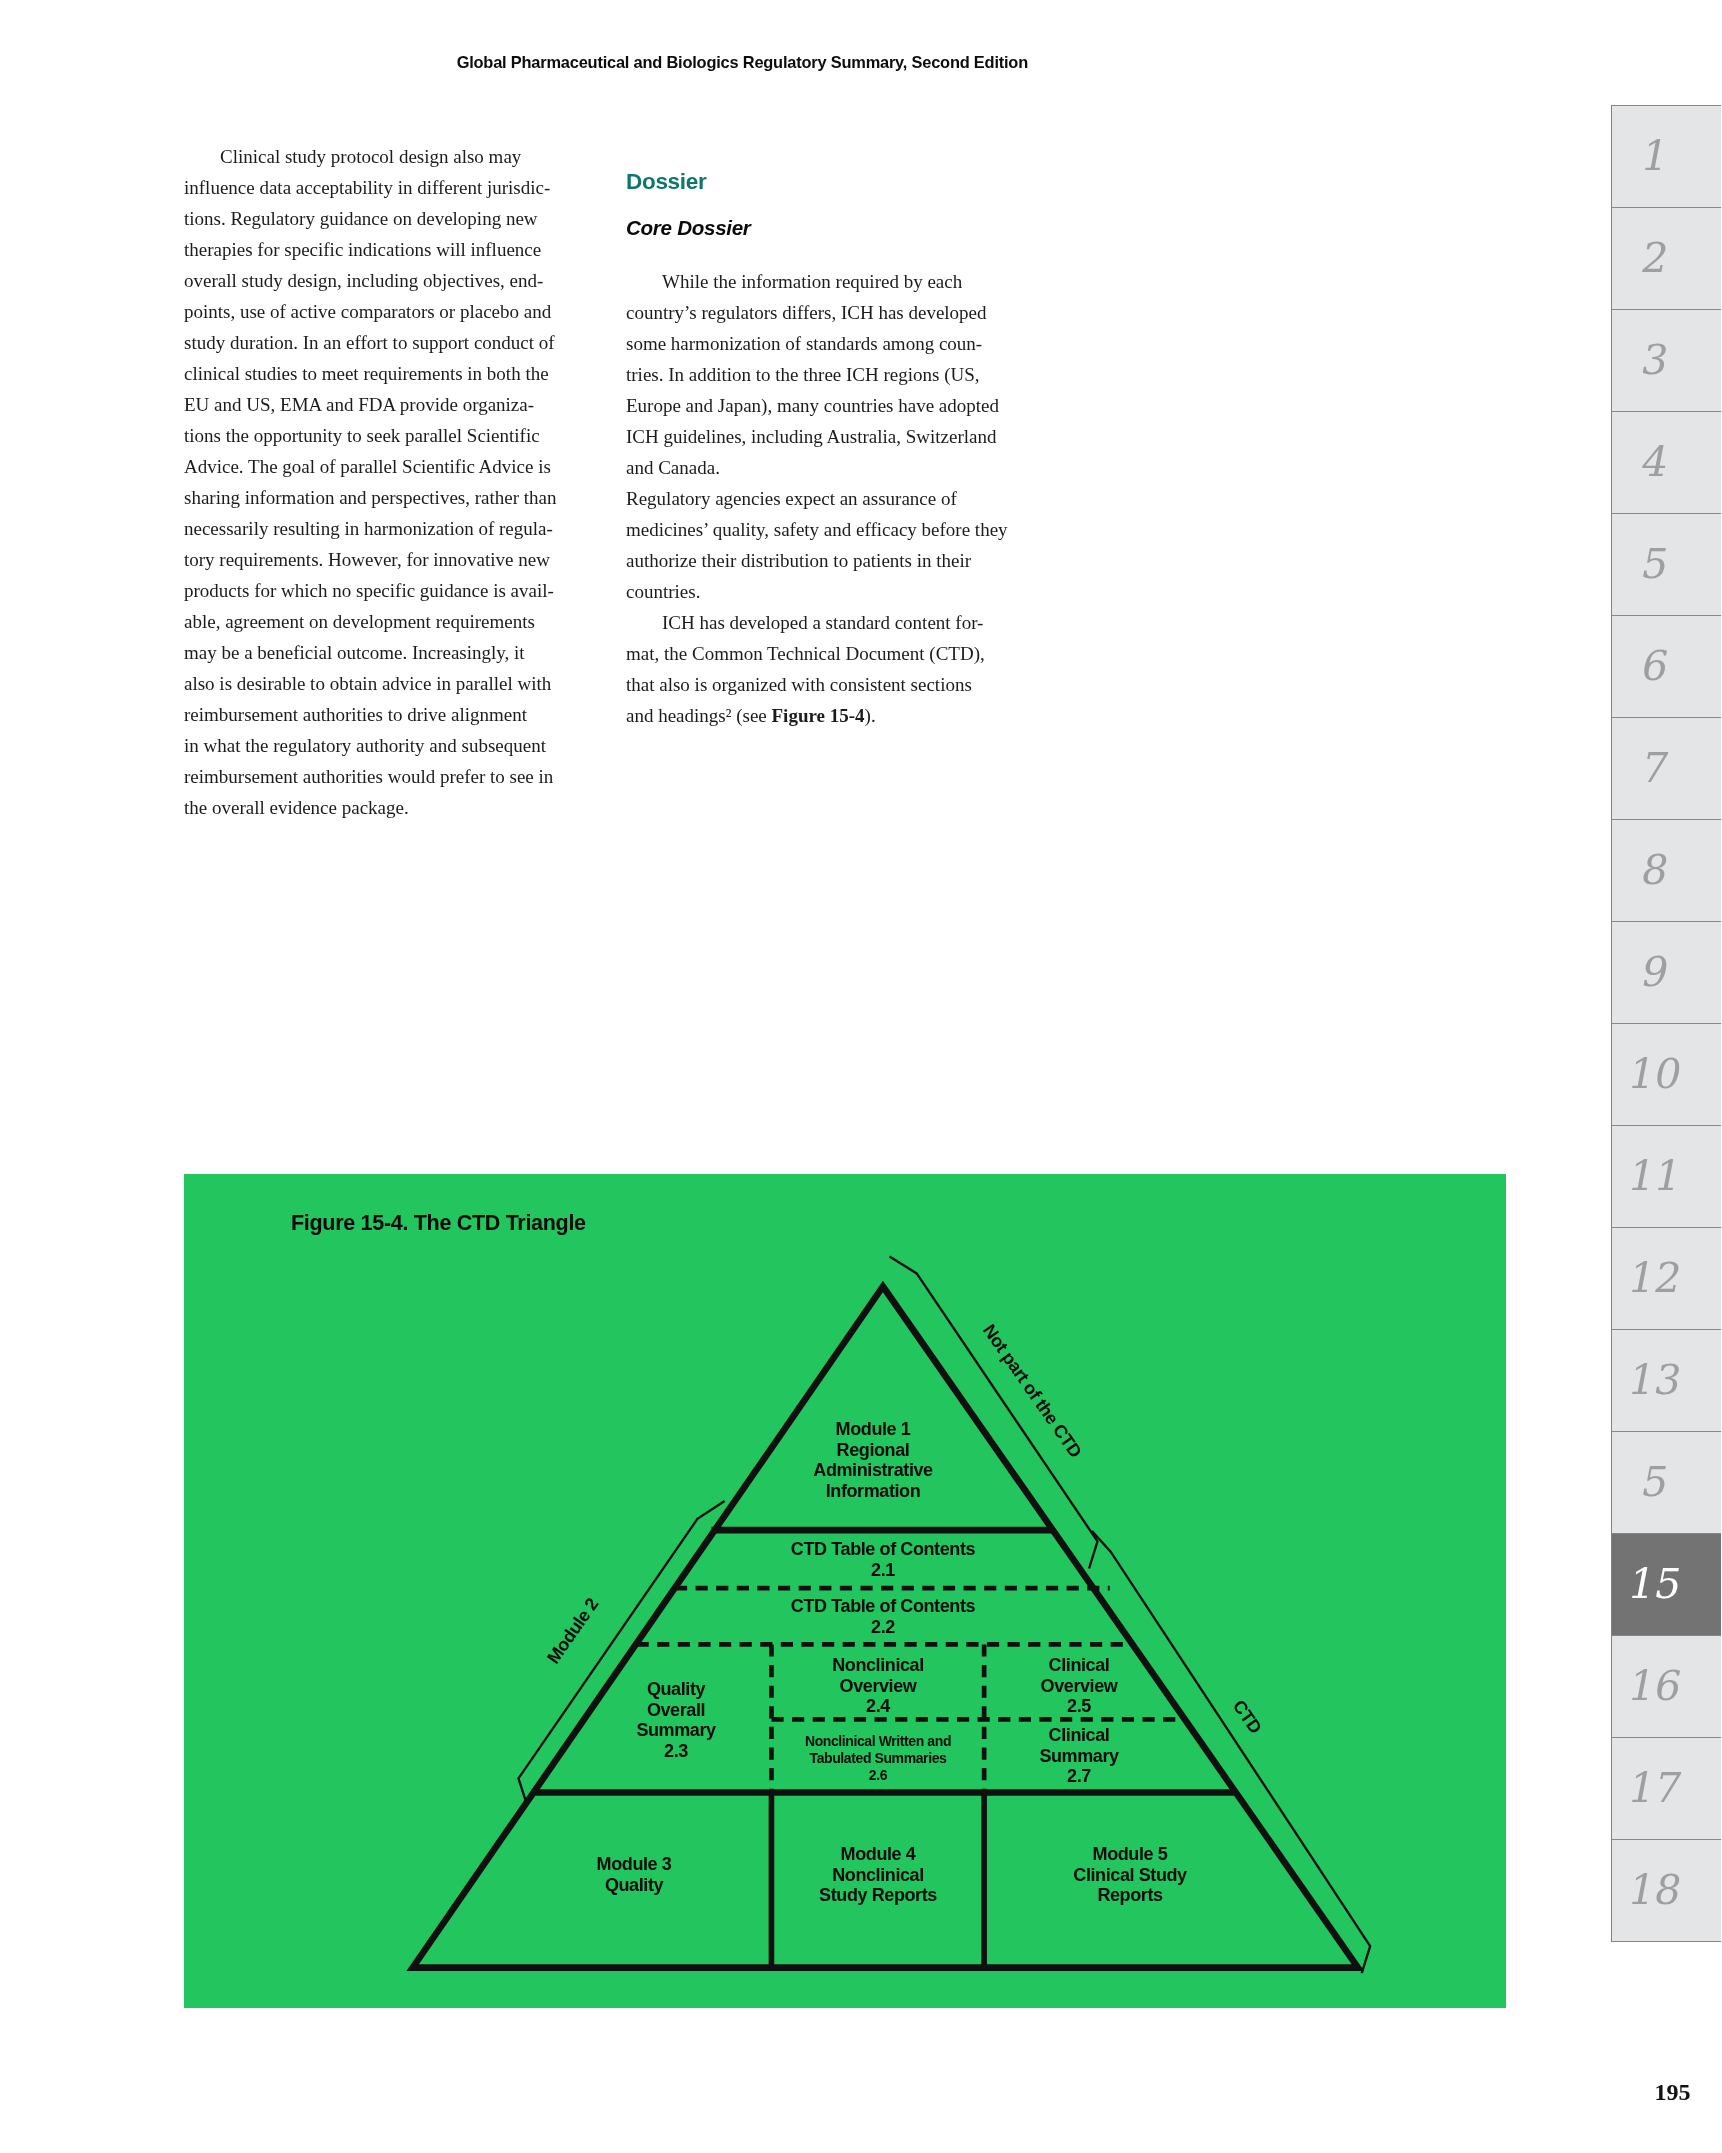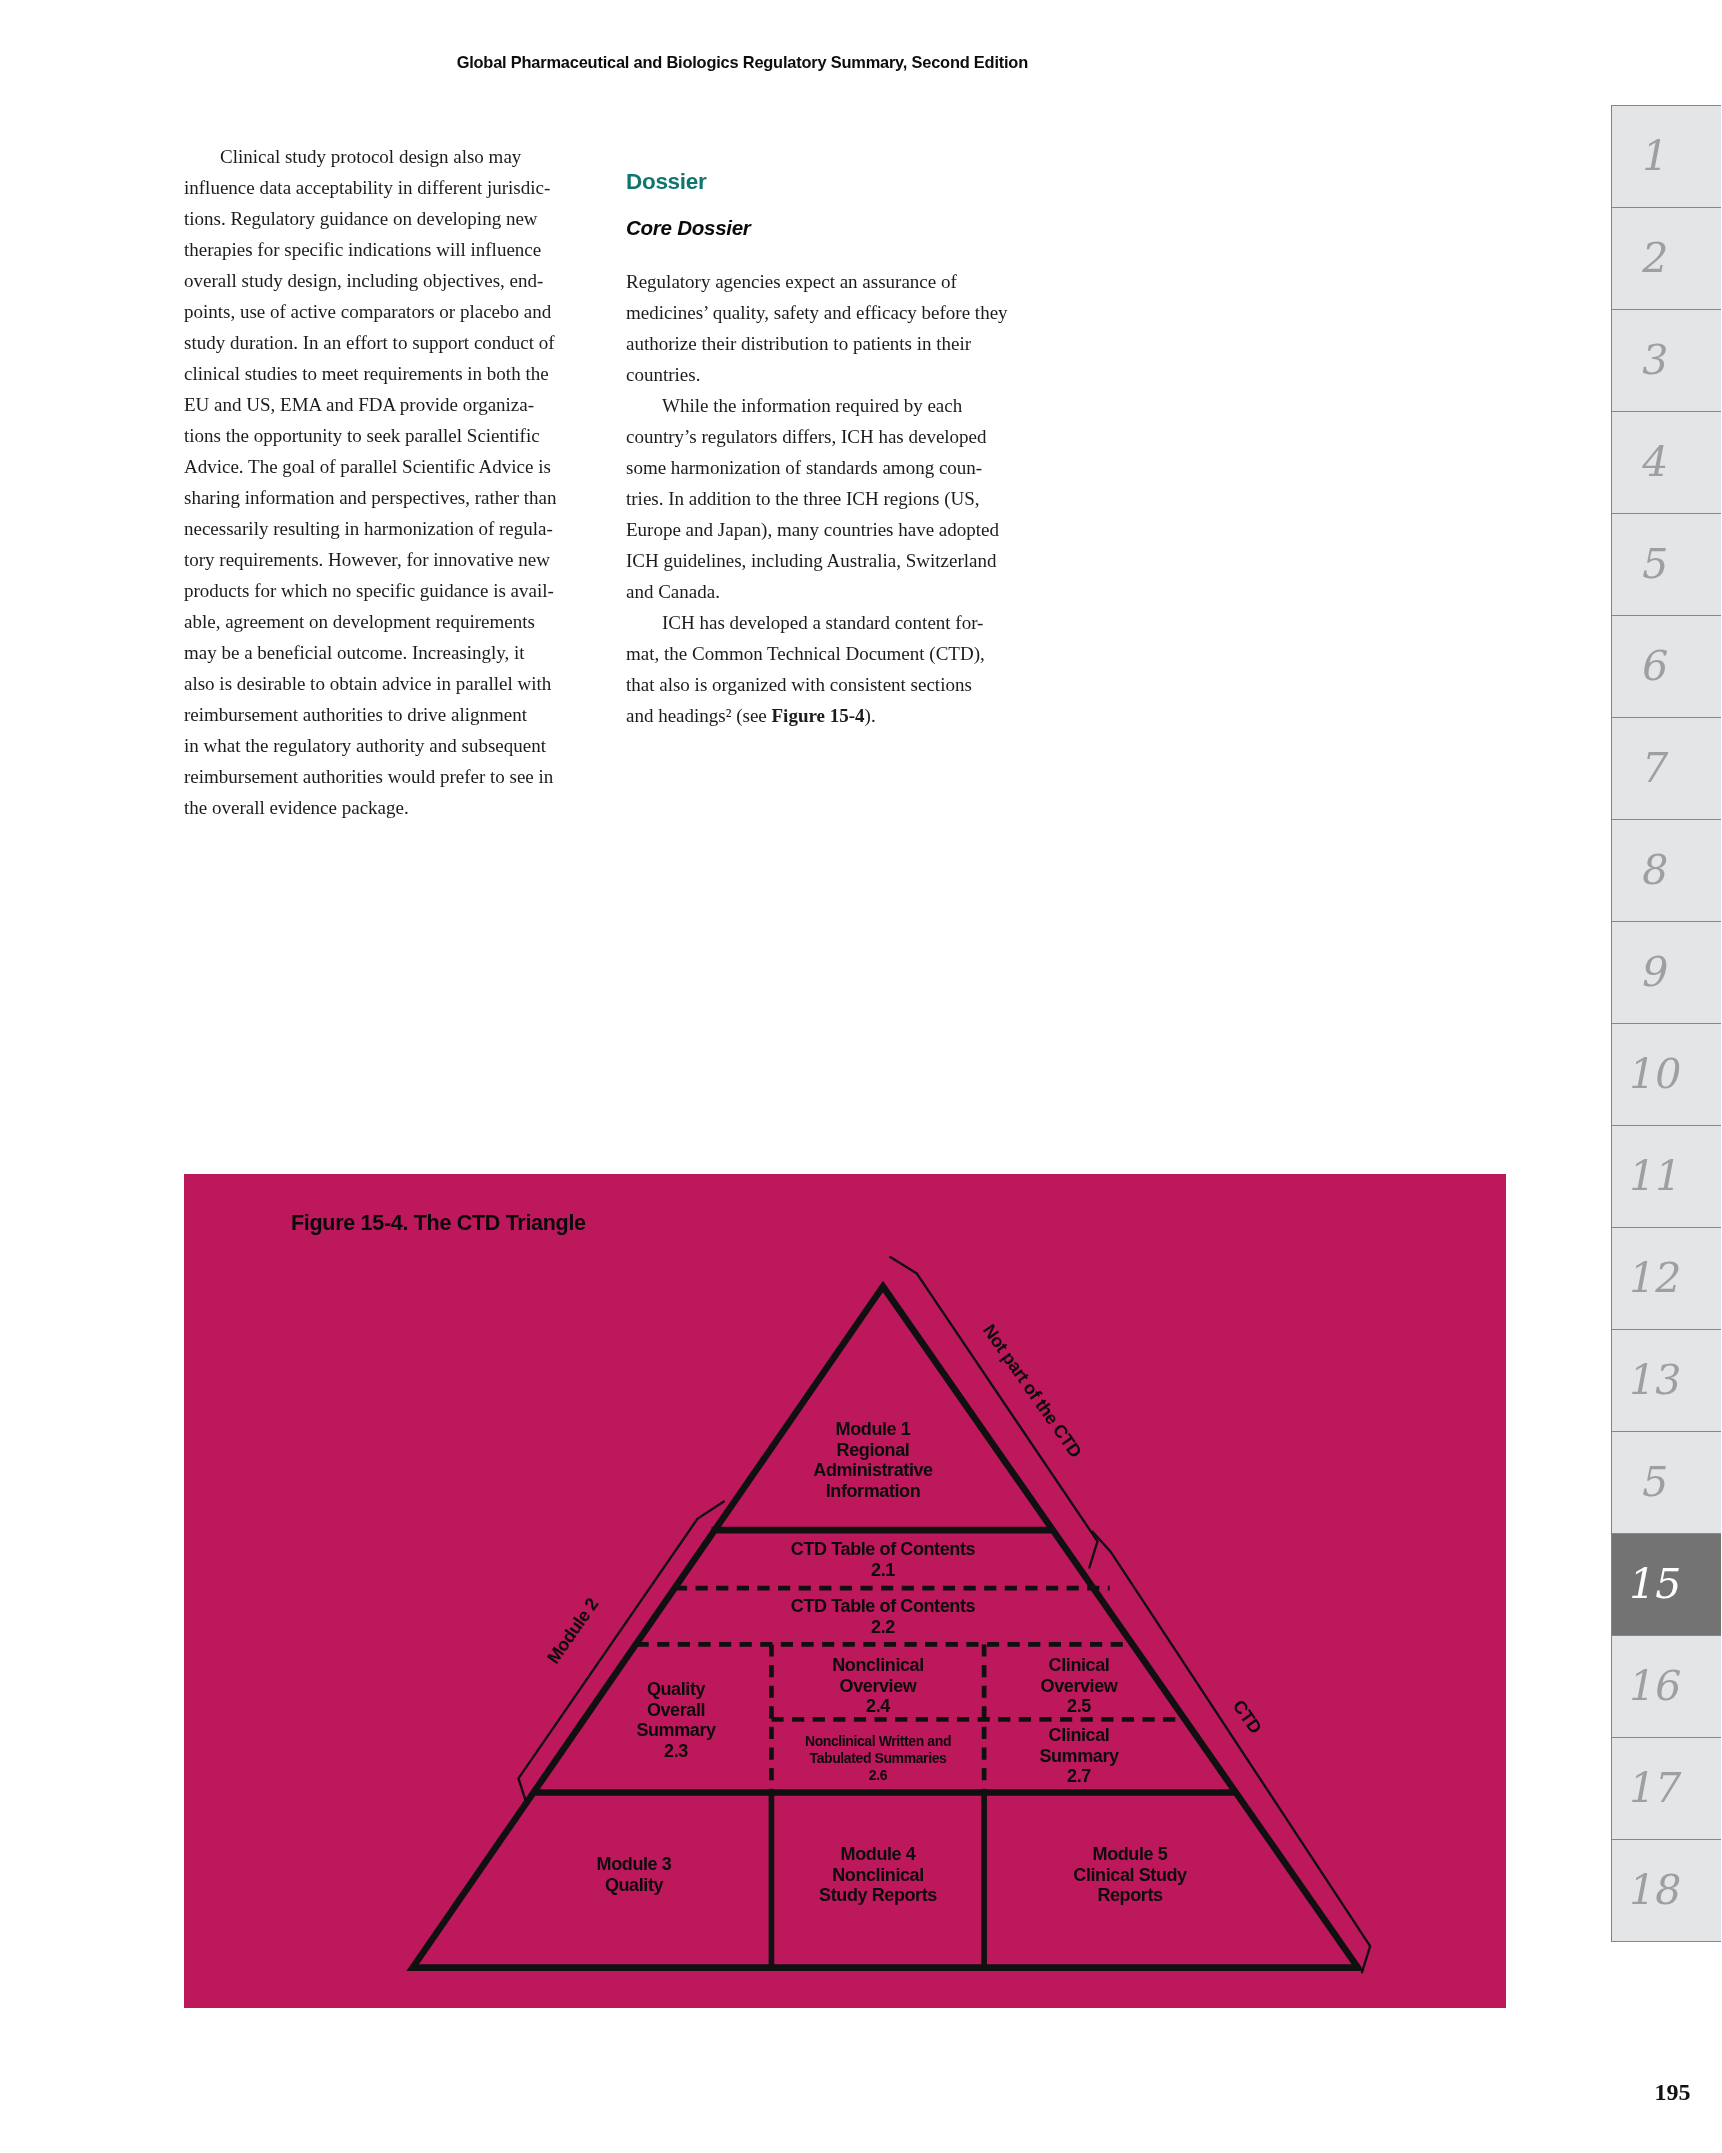--- a/index.html
+++ b/index.html
@@ -29,21 +29,21 @@
   }
   .col-right h3 {
     margin:20.6px 0 26px 0;
     font:italic bold 20.6px/24px "Liberation Sans", sans-serif;
     letter-spacing:-0.3px; color:#0a0a0a;
   }
   
   .figure-box {
     position:absolute; left:184px; top:1174px;
     width:1322px; height:834px;
-    background:#be185d;
+    background:#22c55e;
   }
   .figure-title {
     position:absolute; left:107px; top:36px;
     font:bold 21.5px/26px "Liberation Sans", sans-serif;
     letter-spacing:-0.3px; color:#0a0a0a;
   }
   .figure-box svg { position:absolute; left:0; top:0; }
   .fig-label {
     position:absolute; transform:translate(-50%,-50%);
     font:bold 18px/20.6px "Liberation Sans", sans-serif;
@@ -101,31 +101,31 @@
 also is desirable to obtain advice in parallel with
 reimbursement authorities to drive alignment
 in what the regulatory authority and subsequent
 reimbursement authorities would prefer to see in
 the overall evidence package.</p>
 </div>
 
 <div class="col col-right">
   <h2>Dossier</h2>
   <h3>Core Dossier</h3>
-  <p class="para">Regulatory agencies expect an assurance of
-medicines’ quality, safety and efficacy before they
-authorize their distribution to patients in their
-countries.</p>
   <p class="para indent">While the information required by each
 country’s regulators differs, ICH has developed
 some harmonization of standards among coun-
 tries. In addition to the three ICH regions (US,
 Europe and Japan), many countries have adopted
 ICH guidelines, including Australia, Switzerland
 and Canada.</p>
+  <p class="para">Regulatory agencies expect an assurance of
+medicines’ quality, safety and efficacy before they
+authorize their distribution to patients in their
+countries.</p>
   <p class="para indent"><span>ICH has developed a standard content for-
 mat, the Common Technical Document (CTD),
 that also is organized with consistent sections
 and headings² (see </span><b>Figure 15-4</b><span>).</span></p>
 </div>
 
 <div class="figure-box">
   <div class="figure-title">Figure 15-4. The CTD Triangle</div>
 
   <svg width="1322" height="834" viewBox="0 0 1411 890">

